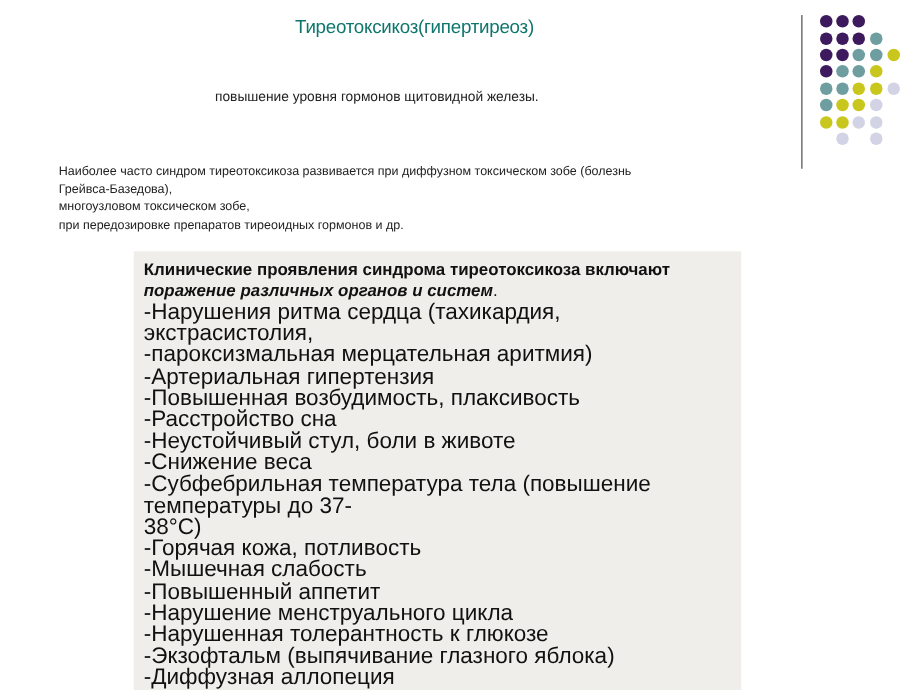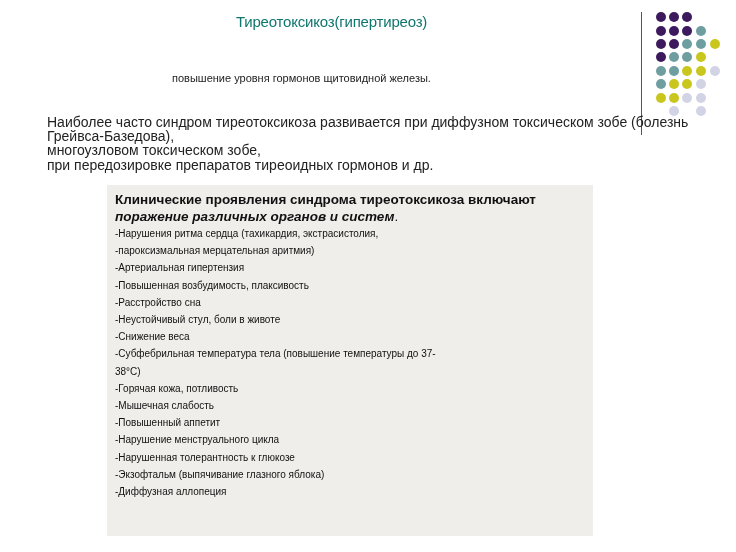--- a/index.html
+++ b/index.html
@@ -8,35 +8,35 @@
     font-family: "Liberation Sans", "DejaVu Sans", sans-serif; color: #111111;
   }
   .title {
     position: absolute; left: 236px; top: 13px; font-size: 15px; font-weight: normal;
     letter-spacing: -0.2px; color: #0f766e;
   }
   .subtitle {
     position: absolute; left: 172px; top: 72px; font-size: 11px; color: #222;
   }
   .intro {
-    position: absolute; left: 47px; top: 115px; width: 590px; font-size: 14px; line-height: 14.2px; color: #222;
+    position: absolute; left: 47px; top: 131px; width: 590px; font-size: 10px; line-height: 14.2px; color: #222;
   }
   .intro div { white-space: nowrap; }
   .vline {
     position: absolute; left: 641px; top: 12px; width: 1px; height: 123px; background: #555;
   }
   .dots { position: absolute; left: 0; top: 0; }
   .dot { position: absolute; width: 10px; height: 10px; border-radius: 50%; }
   .clin-box {
-    position: absolute; left: 107px; top: 185px; width: 486px; height: 351px;
+    position: absolute; left: 107px; top: 201px; width: 486px; height: 351px;
     background: #efeeea;
     box-sizing: border-box; padding: 6px 8px 0 8px;
   }
   .clin-box .head { font-weight: bold; font-size: 13.5px; line-height: 17px; color: #111; }
-  .clin-box .item { font-size: 10px; line-height: 17.2px; color: #111; }
+  .clin-box .item { font-size: 18px; line-height: 17.2px; color: #111; }
 </style>
 </head>
 <body>
 
 <div class="title">Тиреотоксикоз(гипертиреоз)</div>
 
 <div class="vline"></div>
 <div class="dots" id="dots">
     <div class="dot" style="left: 656px; top: 12px; background: rgb(61, 26, 94);"></div>
     <div class="dot" style="left: 669px; top: 12px; background: rgb(61, 26, 94);"></div>

